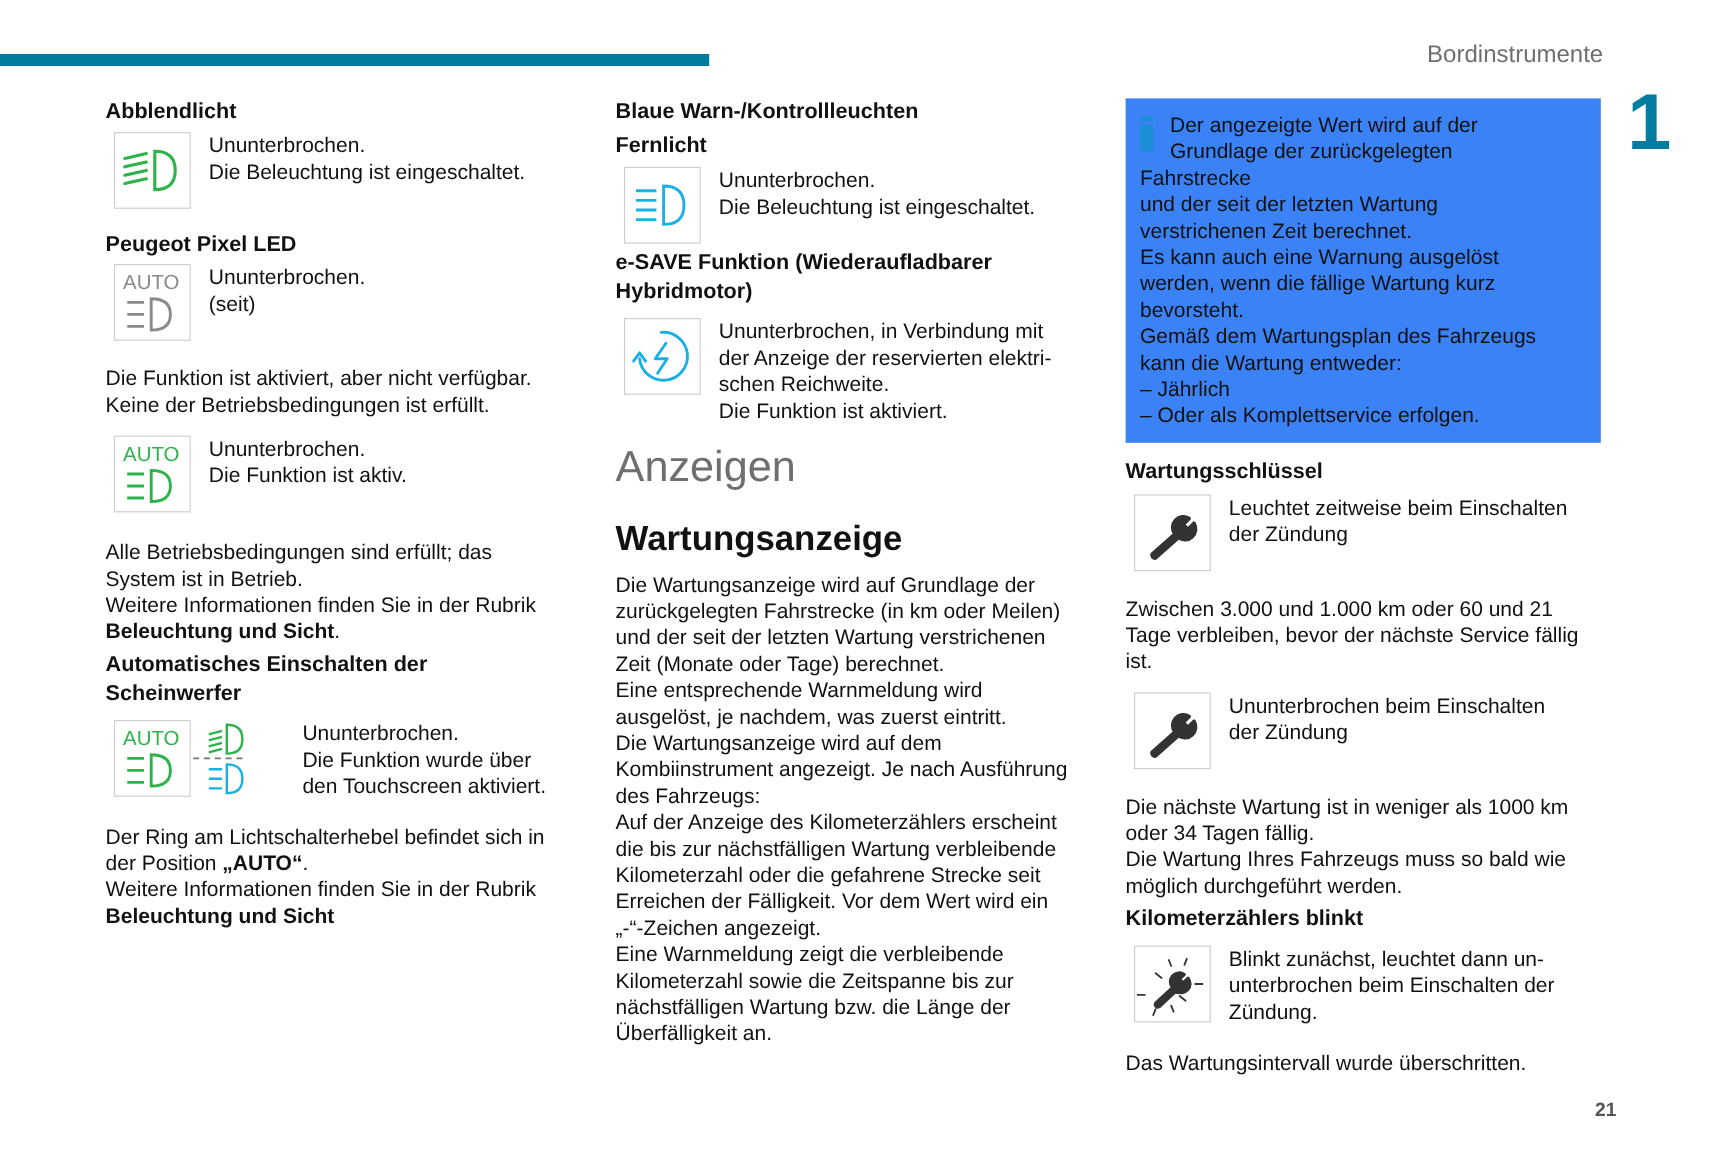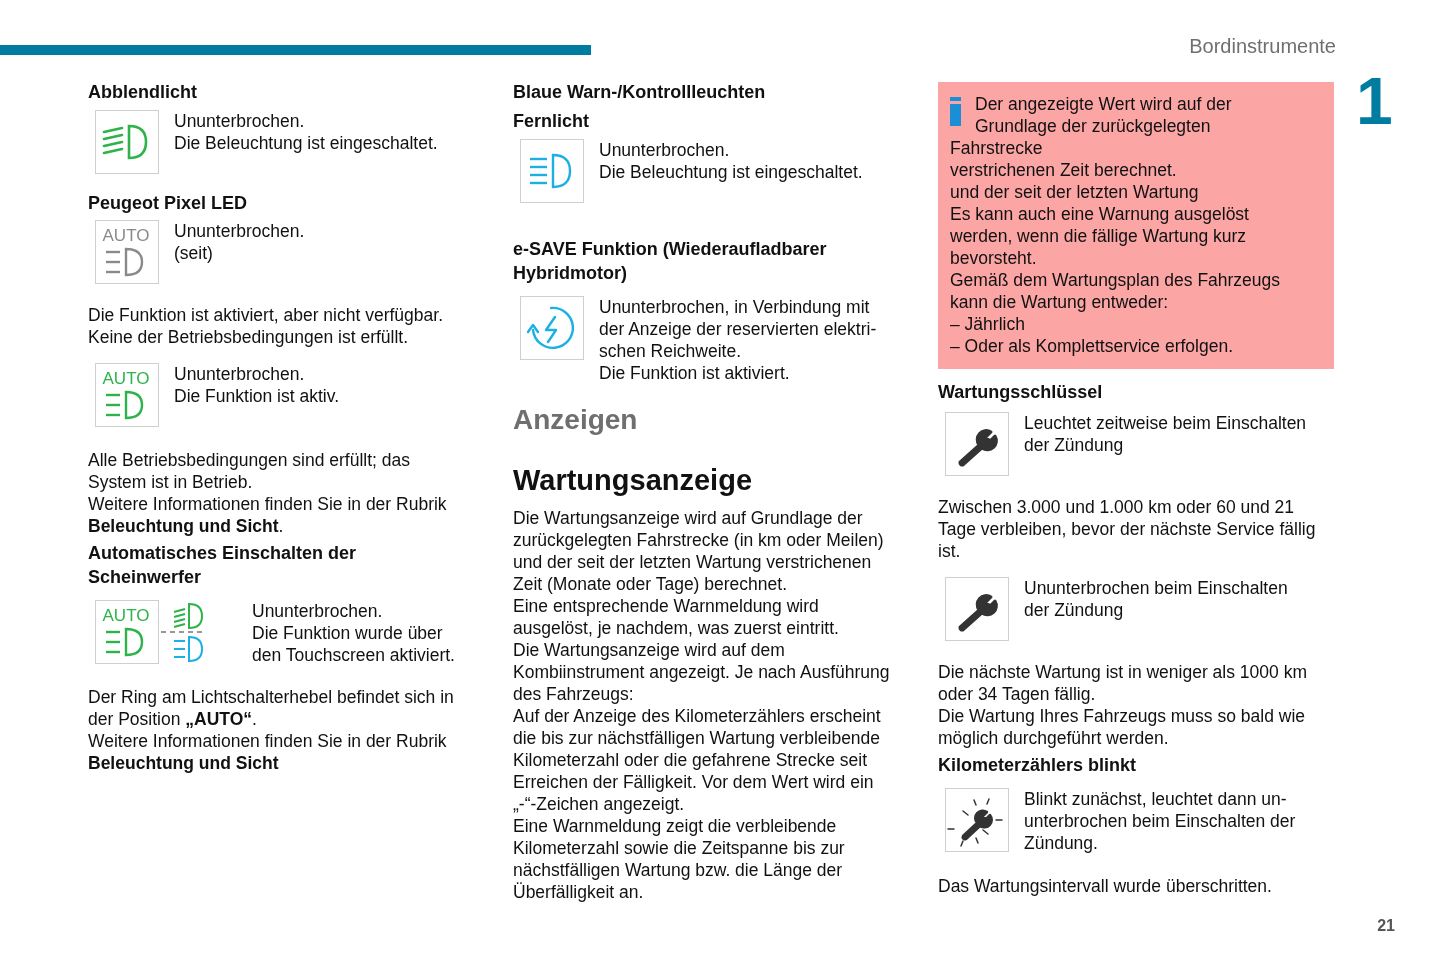--- a/index.html
+++ b/index.html
@@ -3,42 +3,42 @@
 <meta charset="utf-8">
 <style>
   html, body { margin:0; padding:0; background:#ffffff; }
   body { width:1445px; height:963px; position:relative; overflow:hidden;
          font-family:"Liberation Sans", sans-serif; color:#111; }
   .topbar { position:absolute; left:0; top:45px; width:591px; height:10px; background:#007ca1; }
   .running-head { position:absolute; left:1150px; top:35px; width:186px; text-align:right;
                   font-size:20px; color:#6f6f6f; }
   .chapter-num { position:absolute; left:1356px; top:68px; font-size:66px; font-weight:bold;
                  color:#007ca1; line-height:1; }
-  .page-num { position:absolute; left:1360px; top:917px; width:35px; text-align:right;
+  .page-num { position:absolute; left:1312px; top:917px; width:35px; text-align:right;
               font-size:16px; font-weight:bold; color:#555; }
 
   .col { position:absolute; top:80px; font-size:17.5px; line-height:22px; }
   .col1 { left:88px; width:390px; }
   .col2 { left:513px; width:400px; }
   .col3 { left:938px; width:396px; }
 
   h3 { font-size:18px; font-weight:bold; margin:0; line-height:24px; }
   p { margin:0; }
   b { font-weight:bold; }
 
   .icon-row { display:flex; align-items:flex-start; }
   .icon-box { width:64px; height:64px; border:1px solid #cfcfcf; box-sizing:border-box;
               flex:0 0 auto; margin-left:7px; margin-right:15px; display:flex;
               align-items:center; background:#fff; }
   .icon-text { padding-top:0; }
 
-  .section-title { font-size:28px; color:#6f6f6f; font-weight:bold; line-height:40px; margin:0; }
+  .section-title { font-size:36px; color:#6f6f6f; font-weight:normal; line-height:40px; margin:0; }
   .section-sub { font-size:29px; font-weight:bold; line-height:36px; margin:0; }
 
-  .info-box { background:#fca5a5; padding:11px 27px 12px 12px; position:relative; }
+  .info-box { background:#3b82f6; padding:11px 27px 12px 12px; position:relative; }
   .info-i { float:left; width:11px; margin-right:14px; margin-top:4px; }
   .info-i .dot { width:11px; height:4px; background:#1a8fd6; }
   .info-i .stem { width:11px; height:22px; background:#1a8fd6; margin-top:3px; }
 </style>
 </head>
 <body>
 
 <div class="topbar"></div>
 <div class="running-head">Bordinstrumente</div>
 <div class="chapter-num">1</div>
@@ -172,21 +172,21 @@
             <line x1="9" y1="42" x2="26" y2="42"></line>
         </g>
       </svg>
     </div>
     <div class="icon-text">
       <p>Ununterbrochen.</p>
       <p>Die Beleuchtung ist eingeschaltet.</p>
     </div>
   </div>
 
-  <h3 style="margin-top:34px;">
+  <h3 style="margin-top:3px;">
     <span>e-SAVE Funktion (Wiederaufladbarer</span><br>
     <span>Hybridmotor)</span>
   </h3>
   <div class="icon-row" style="margin-top:11px;">
     <div class="icon-box">
       <svg width="60" height="60" viewBox="0 0 60 60">
         <g stroke="#1ab0e6" stroke-width="2.4" fill="none" stroke-linecap="round" stroke-linejoin="round">
           <path d="M30 10 A20 20 0 1 1 12 32"></path>
           <polyline points="7,34 12,27 17,34"></polyline>
           <polyline points="34,19 25,32 35,32 27,44"></polyline>
@@ -226,22 +226,22 @@
 </div>
 
 <div class="col col3">
   <div class="info-box" style="margin-top:2px;">
     <div class="info-i">
       <div class="dot"></div>
         <div class="stem"></div>
     </div>
     <p>Der angezeigte Wert wird auf der</p>
     <p>Grundlage der zurückgelegten Fahrstrecke</p>
+    <p>und der seit der letzten Wartung</p>
     <p>verstrichenen Zeit berechnet.</p>
-    <p>und der seit der letzten Wartung</p>
     <p>Es kann auch eine Warnung ausgelöst</p>
     <p>werden, wenn die fällige Wartung kurz</p>
     <p>bevorsteht.</p>
     <p>Gemäß dem Wartungsplan des Fahrzeugs</p>
     <p>kann die Wartung entweder:</p>
     <p>– Jährlich</p>
     <p>– Oder als Komplettservice erfolgen.</p>
   </div>
 
   <h3 style="margin-top:11px;">Wartungsschlüssel</h3>

